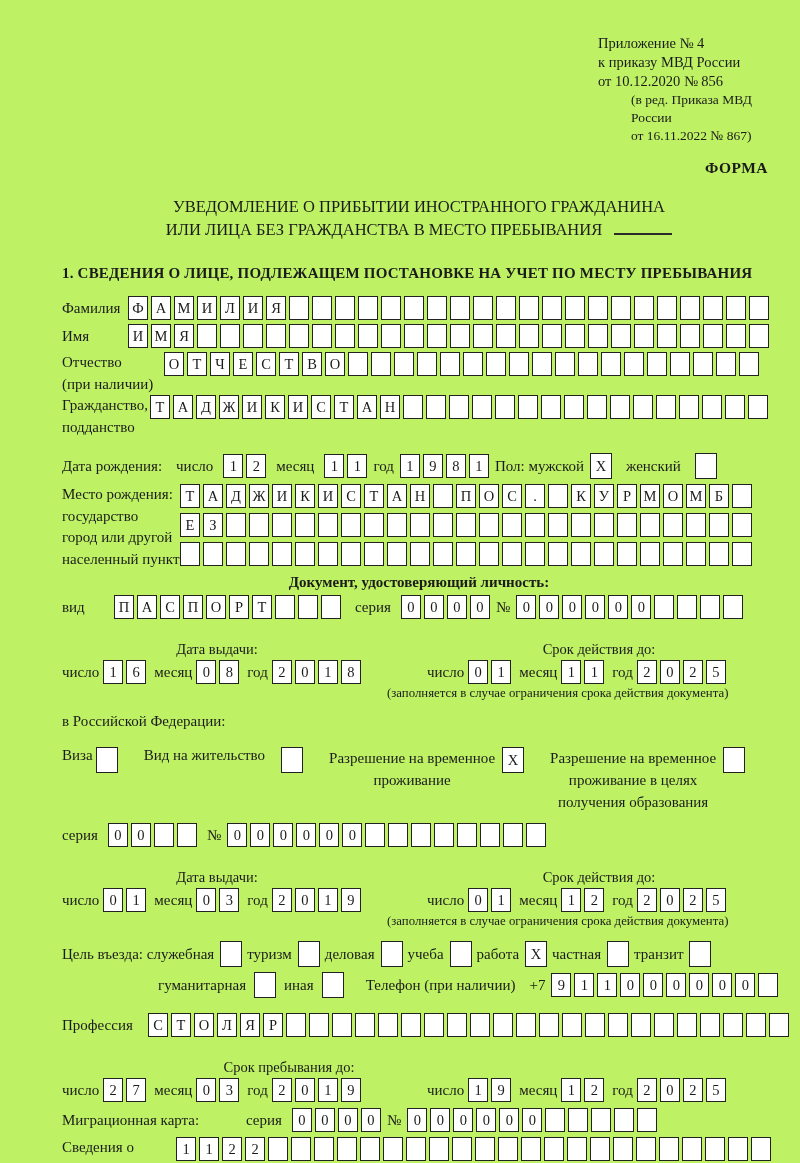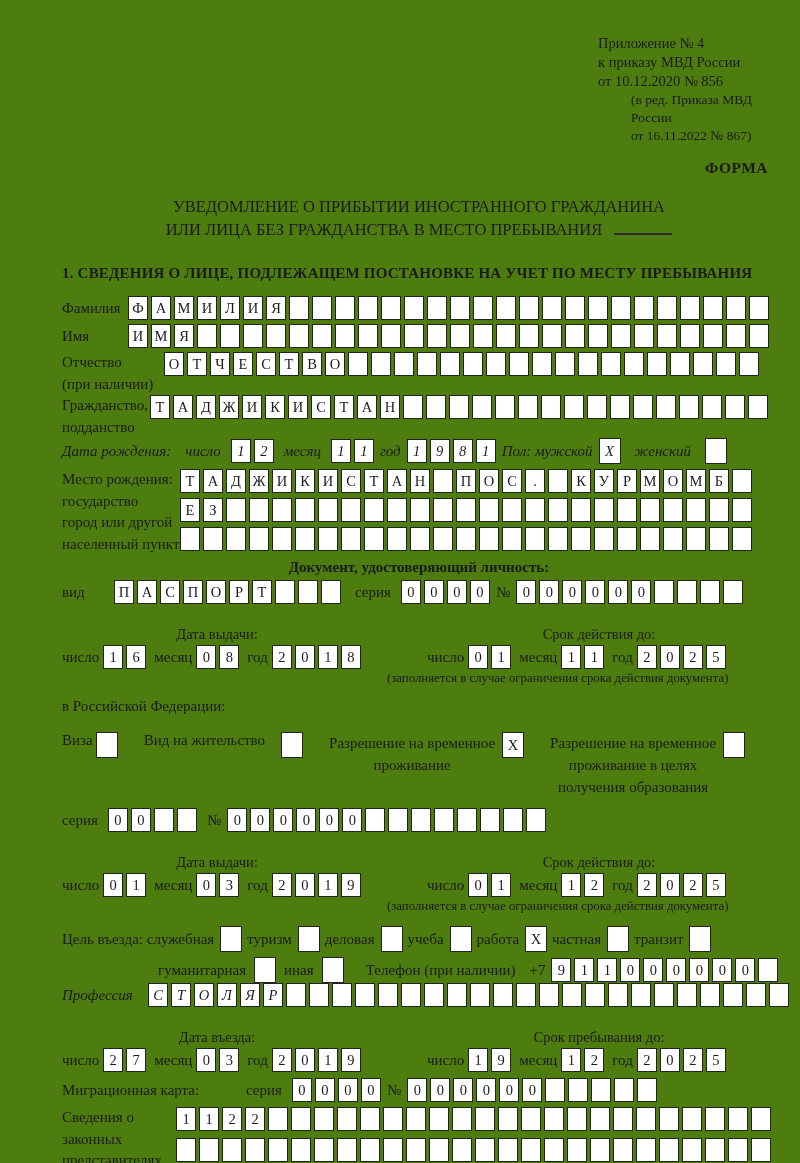--- a/index.html
+++ b/index.html
@@ -1,19 +1,19 @@
 <!DOCTYPE html>
 <html><head>
 <meta charset="utf-8">
 <style>
   * { margin:0; padding:0; box-sizing:border-box; }
   html,body { background:#ffffff; }
   .page {
     width:800px; height:1163px; overflow:hidden; position:relative;
-    background:#4d7c0f; color:#1b1b1b;
+    background:#bef264; color:#1b1b1b;
     font-family:"Liberation Serif","DejaVu Serif",serif;
     font-size:15px; padding:34px 24px 10px 62px;
   }
   
   .annex { width:178px; margin-left:auto; line-height:19px; font-size:14.5px; }
   .annex .amend { font-size:13.5px; line-height:18px;margin-left:33px; }
   .annex .amend:first-of-type { margin-top:5px; }
   .forma { text-align:right; font-weight:bold; font-size:15.5px; margin-top:14px; letter-spacing:.5px; padding-right:8px; }
   .title { text-align:center; font-weight:normal; font-size:16.5px; line-height:23px; margin-top:18px; }
   .blank-line { display:inline-block; width:58px; border-bottom:2.2px solid #2a2a2a; height:13px; margin-left:12px; }
@@ -30,21 +30,21 @@
   }
   .box { width:22px; height:26px; }
   .lblcol div { line-height:21.5px; }
   .cellrows { display:flex; flex-direction:column; }
   
   .w-surname { width:66px; }
   .w-patr { width:102px; }
   .w-cit { width:88px; }
   .w-bp { width:118px; }
   .w-rep { width:114px; }
-  .mt4{margin-top:4px;} .mt5{margin-top:5px;} .mt6{margin-top:6px;} .mt8{margin-top:0;font-style:italic;}
+  .mt4{margin-top:4px;} .mt5{margin-top:5px;} .mt6{margin-top:6px;} .mt8{margin-top:15px;}
   .mt10{margin-top:10px;} .mt14{margin-top:14px;}
   .doc-head { text-align:center; font-weight:bold; margin-top:4px; font-size:15px; }
   .gap6{width:6px;flex:none;} .gap10{width:10px;flex:none;} .gap14{width:14px;flex:none;} .gap26{width:26px;flex:none;}
   
   .date-heads { display:flex; margin-top:22px; font-size:14.5px; }
   .dh-left { width:310px; text-align:center; flex:none; }
   .dh-right { width:330px; margin-left:62px; text-align:center; flex:none; }
   .date-row { display:flex; align-items:center; margin-top:2px; }
   .dgroup { display:flex; align-items:center; flex:none; }
   .dgroup .lbl { margin-right:4px; }
@@ -613,21 +613,20 @@
         <span class="cell"></span>
         <span class="cell"></span>
         <span class="cell"></span>
         <span class="cell"></span>
         <span class="cell"></span>
         <span class="cell"></span>
       </span>
   </div>
 
   <div class="date-heads mt6">
-    <span class="dh-left">Дата въезда:</span>
     <span class="dh-right">Срок пребывания до:</span>
   </div>
   <div class="date-row">
     <span class="dgroup dg-left">
       <span class="lbl">число</span>
       <span class="cells">
           <span class="cell">2</span>
           <span class="cell">7</span>
         </span>
       <span class="lbl">месяц</span>

